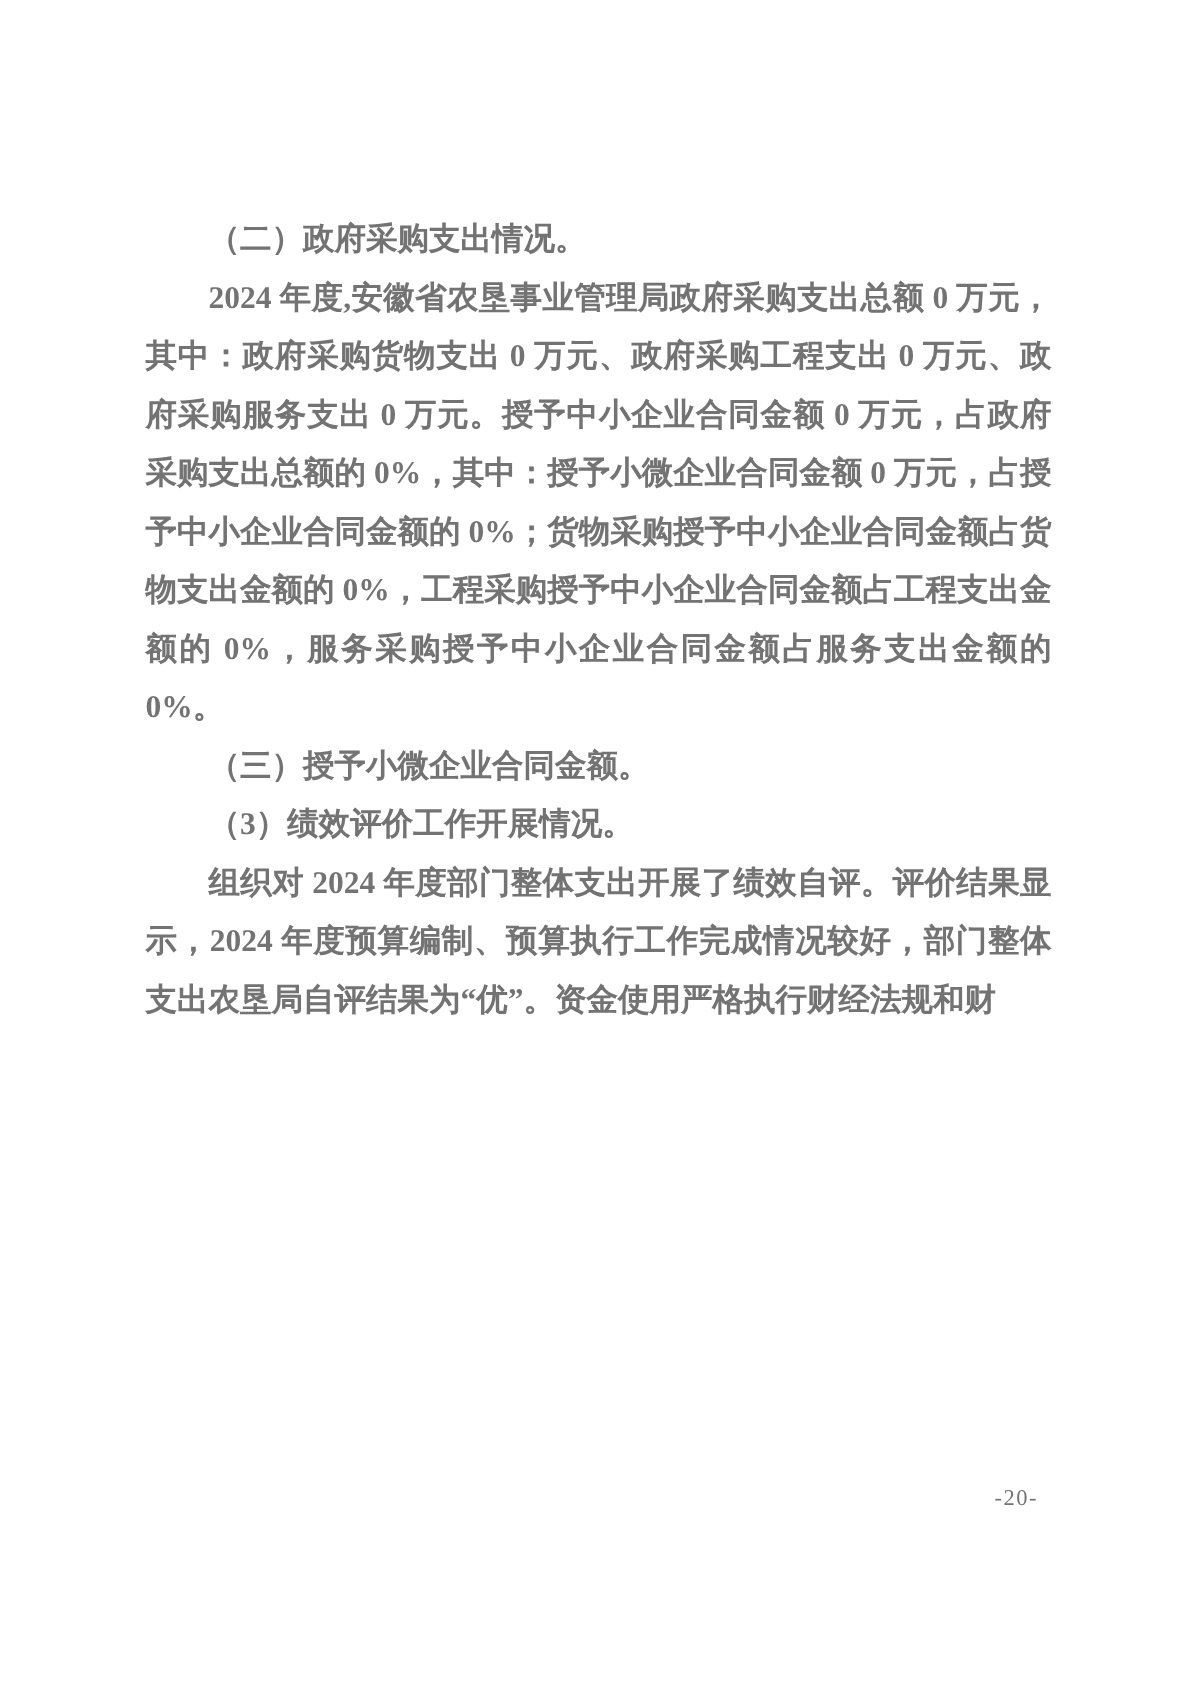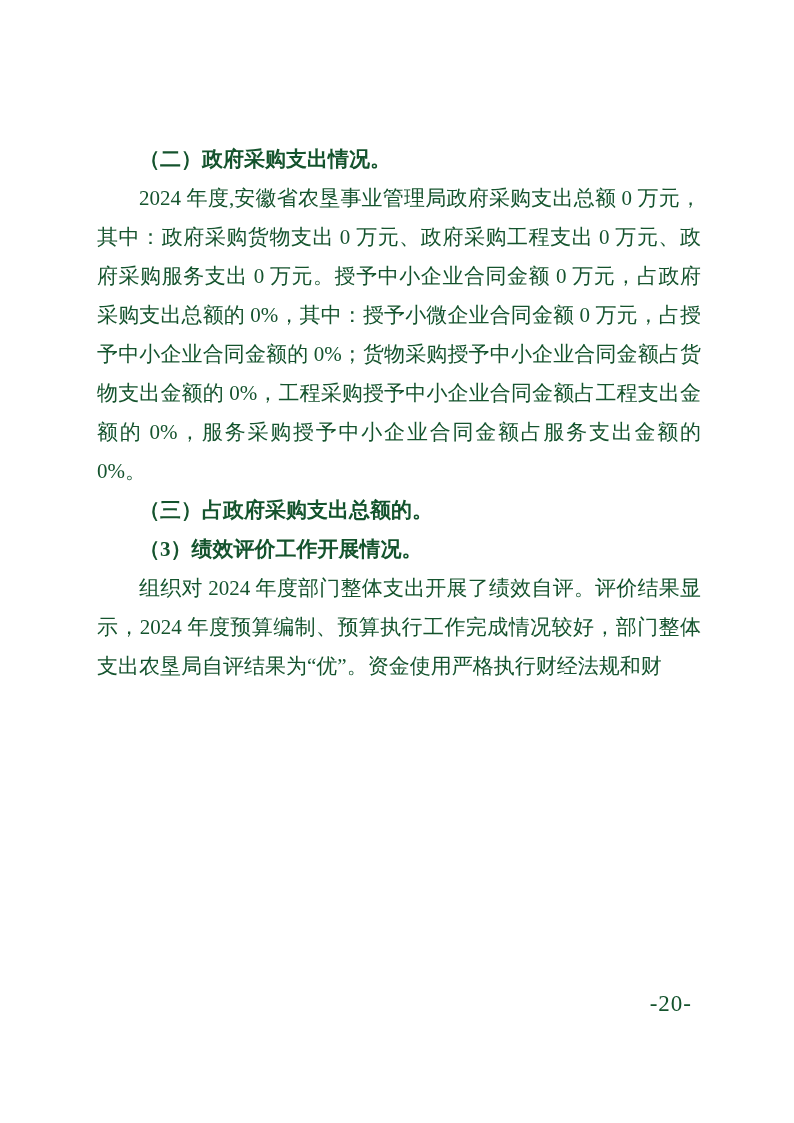--- a/index.html
+++ b/index.html
@@ -5,62 +5,62 @@
   html, body {
     margin: 0;
     padding: 0;
     background: #ffffff;
   }
   .page {
     position: relative;
     width: 794px;
     height: 1123px;
     background: #ffffff;
-    color: #14532d;
+    color: #737373;
     font-family: "Liberation Serif", "DejaVu Serif", serif;
     overflow: hidden;
   }
   .content {
     position: absolute;
     left: 97px;
     top: 140px;
     width: 604px;
     font-size: 21px;
     line-height: 39px;
     text-align: justify;
     text-justify: inter-ideograph;
   }
   .content p,
   .content h2,
   .content h3 {
     margin: 0;
     padding: 0;
     font-size: 21px;
     text-indent: 2em;
-    font-weight: normal;
+    font-weight: bold;
   }
   .content h2,
   .content h3 {
     font-weight: bold;
     text-align: left;
   }
   .page-footer {
     position: absolute;
     top: 991px;
     right: 102px;
-    font-size: 23px;
+    font-size: 15px;
     letter-spacing: 1px;
     font-family: "Liberation Serif", "DejaVu Serif", serif;
   }
 </style>
 </head>
 <body>
 
 <div class="page">
   <main class="content">
     <h2>（二）政府采购支出情况。</h2>
     <p>2024 年度,安徽省农垦事业管理局政府采购支出总额 0 万元，其中：政府采购货物支出 0 万元、政府采购工程支出 0 万元、政府采购服务支出 0 万元。授予中小企业合同金额 0 万元，占政府采购支出总额的 0%，其中：授予小微企业合同金额 0 万元，占授予中小企业合同金额的 0%；货物采购授予中小企业合同金额占货物支出金额的 0%，工程采购授予中小企业合同金额占工程支出金额的 0%，服务采购授予中小企业合同金额占服务支出金额的 0%。</p>
-    <h2>（三）占政府采购支出总额的。</h2>
+    <h2>（三）授予小微企业合同金额。</h2>
     <h3>（3）绩效评价工作开展情况。</h3>
     <p>组织对 2024 年度部门整体支出开展了绩效自评。评价结果显示，2024 年度预算编制、预算执行工作完成情况较好，部门整体支出农垦局自评结果为“优”。资金使用严格执行财经法规和财</p>
   </main>
   <div class="page-footer">-20-</div>
 </div>
 
 </body></html>

